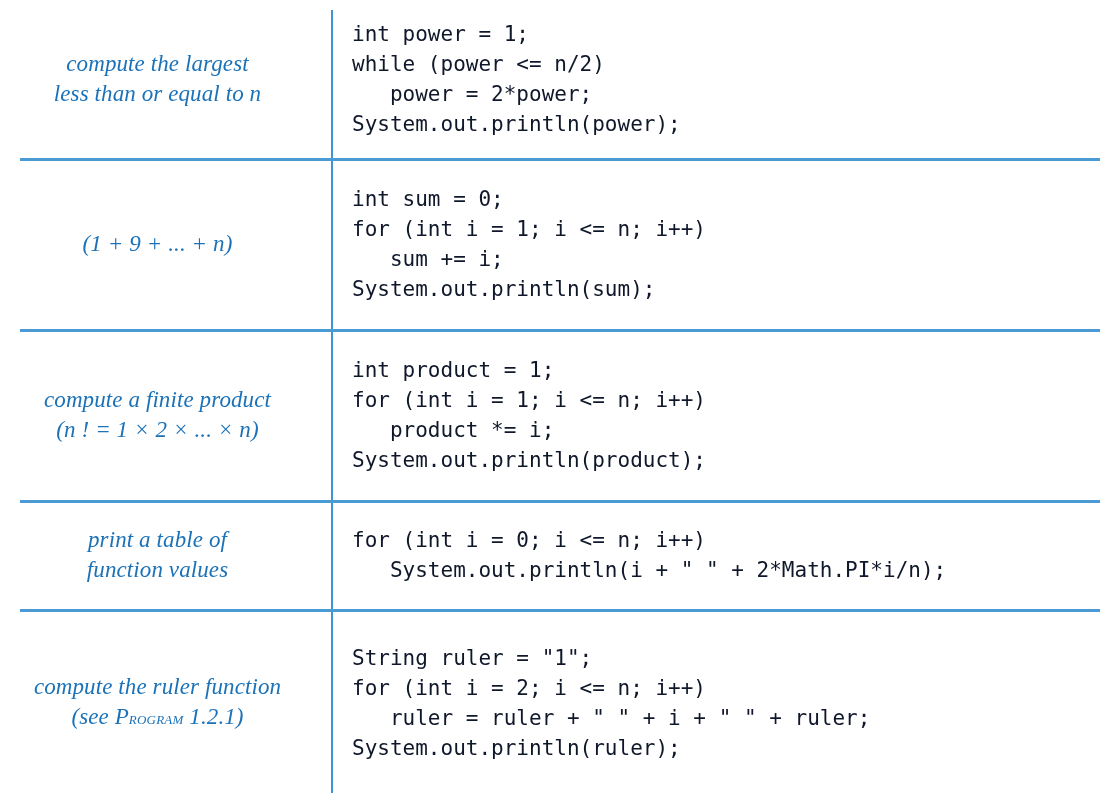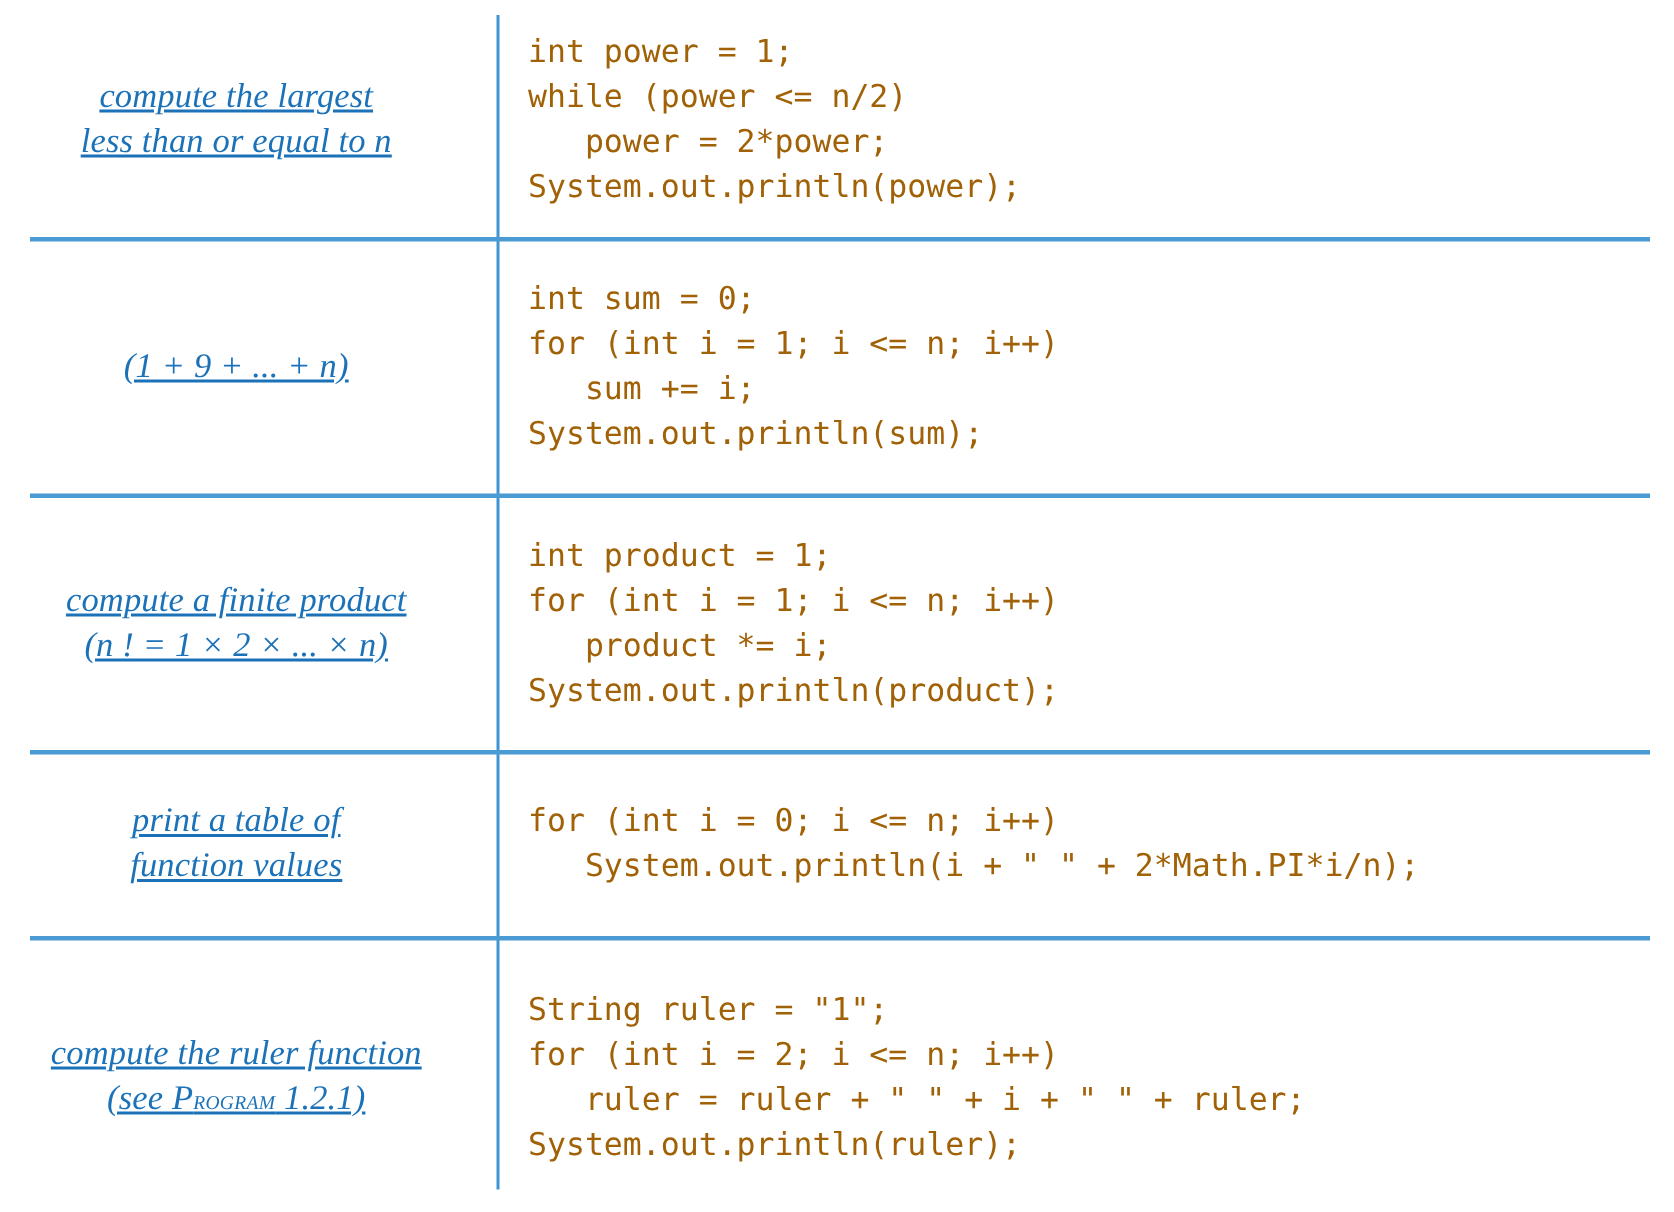--- a/index.html
+++ b/index.html
@@ -59,46 +59,45 @@
     width: 331px;
     box-sizing: border-box;
     padding: 0 26px 0 10px;
     text-align: center;
     color: #1b72b8;
     font-family: "Liberation Serif", serif;
     font-style: italic;
     font-size: 23px;
     line-height: 30px;
     letter-spacing: 0.1px;
-    text-decoration: underline;
   }
   .desc-line { display: block; white-space: nowrap; }
   .smallcaps-big { font-size: 23px; }
   .smallcaps-small { font-size: 13px; letter-spacing: 0.2px; }
 
   .code-cell {
     flex: 1;
     box-sizing: border-box;
     padding-left: 21px;
   }
   .code-block {
     margin: 0;
-    color: #a16207;
+    color: #0f172a;
     font-family: "DejaVu Sans Mono", "Liberation Mono", monospace;
     font-size: 21px;
     line-height: 30px;
     white-space: pre;
     letter-spacing: 0px;
   }
 
   
   #row-0 { height: 158px; }
   #row-1 { height: 171px; }
   #row-2 { height: 171px; }
-  #row-3 { height: 124px; }
+  #row-3 { height: 109px; }
   #row-4 { height: 188px; }
 
   #row-1 .hrule { top: 0px; }
   #row-2 .hrule { top: 0px; }
   #row-3 .hrule { top: 0px; }
   #row-4 .hrule { top: 0px; }
 </style>
 </head>
 <body>
 

